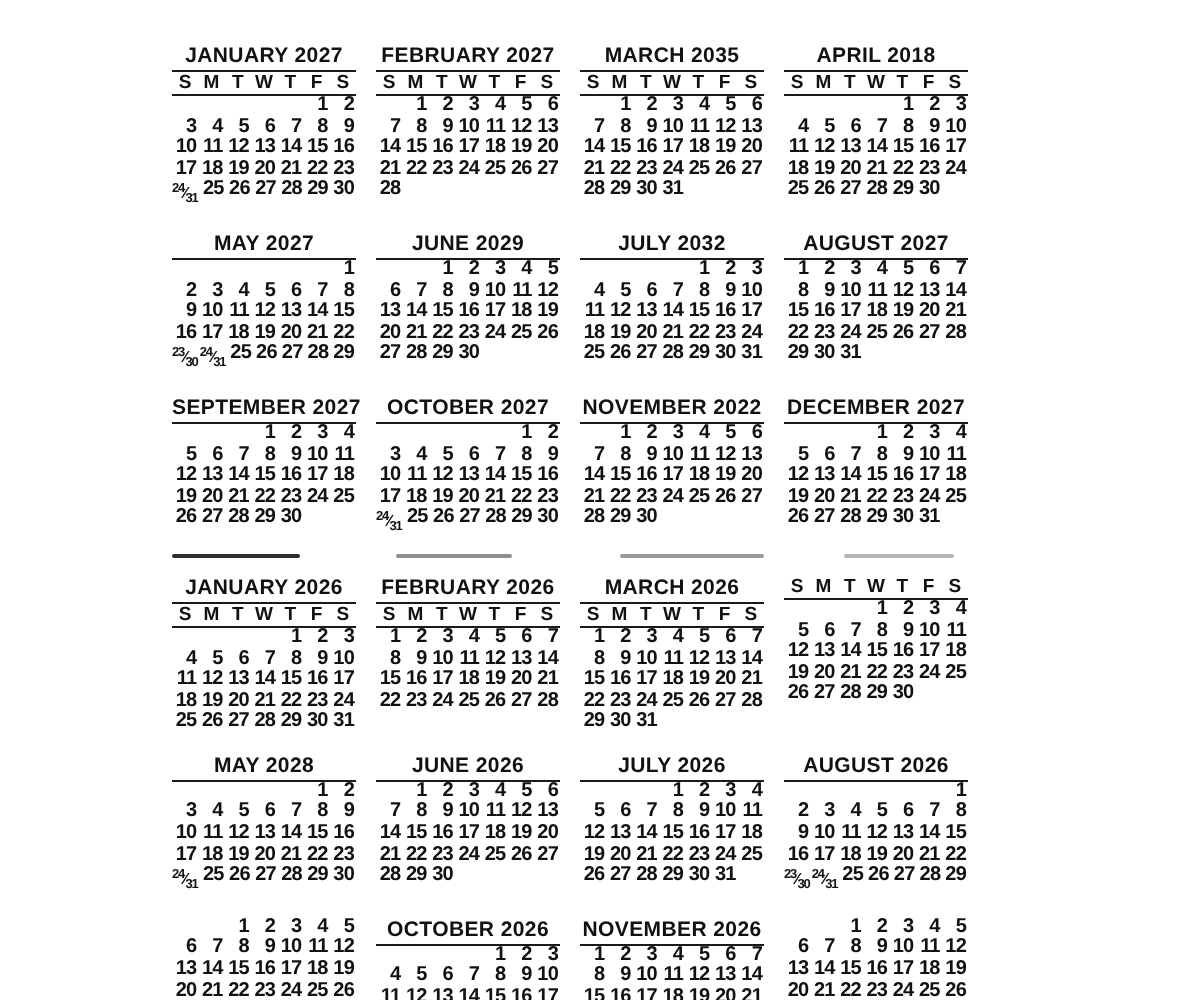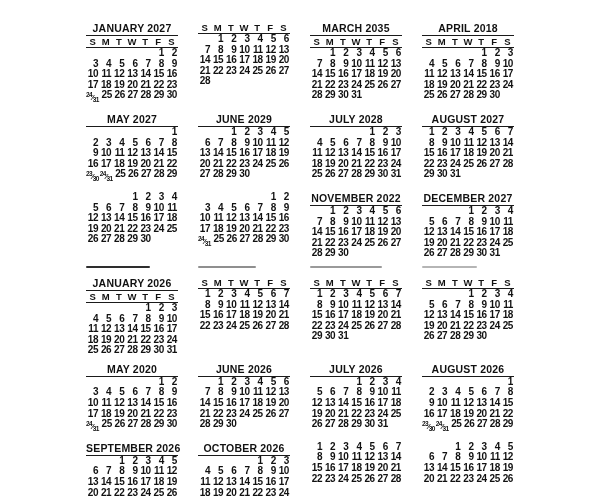--- a/index.html
+++ b/index.html
@@ -11,20 +11,21 @@
     overflow: hidden;
   }
   .page { padding: 22px 86px 0 86px; width: 600px; }
 
   .year-calendar {
     display: grid;
     grid-template-columns: repeat(4, 92px);
     column-gap: 20px;
     row-gap: 7px;
     align-items: start;
+    gap: 10px;
   }
 
   .month { width: 92px; }
 
   .month-title {
     font-weight: bold;
     font-size: 10.5px;
     line-height: 13px;
     text-align: center;
     letter-spacing: 0.2px;
@@ -129,20 +130,21 @@
             <span class="day frac"><sup>24</sup><span class="slash">⁄</span><sub>31</sub></span>
             <span class="day">25</span>
             <span class="day">26</span>
             <span class="day">27</span>
             <span class="day">28</span>
             <span class="day">29</span>
             <span class="day">30</span>
           </div>
         </div>
         <div class="month">
+          <div class="month-title">FEBRUARY 2027</div>
           <div class="weekdays">
             <span class="wd">S</span>
             <span class="wd">M</span>
             <span class="wd">T</span>
             <span class="wd">W</span>
             <span class="wd">T</span>
             <span class="wd">F</span>
             <span class="wd">S</span>
           </div>
           <div class="week">
@@ -395,21 +397,21 @@
             <span class="day">27</span>
             <span class="day">28</span>
             <span class="day">29</span>
             <span class="day">30</span>
             <span class="day"></span>
             <span class="day"></span>
             <span class="day"></span>
           </div>
         </div>
         <div class="month">
-          <div class="month-title">JULY 2028</div>
+          <div class="month-title">JULY 2032</div>
           <div class="week">
             <span class="day"></span>
             <span class="day"></span>
             <span class="day"></span>
             <span class="day"></span>
             <span class="day">1</span>
             <span class="day">2</span>
             <span class="day">3</span>
           </div>
           <div class="week">
@@ -491,67 +493,69 @@
             <span class="day">29</span>
             <span class="day">30</span>
             <span class="day">31</span>
             <span class="day"></span>
             <span class="day"></span>
             <span class="day"></span>
             <span class="day"></span>
           </div>
         </div>
         <div class="month">
-          <div class="week">
-            <span class="day"></span>
-            <span class="day"></span>
-            <span class="day"></span>
-            <span class="day">1</span>
-            <span class="day">2</span>
-            <span class="day">3</span>
-            <span class="day">4</span>
-          </div>
-          <div class="week">
-            <span class="day">5</span>
-            <span class="day">6</span>
-            <span class="day">7</span>
-            <span class="day">8</span>
-            <span class="day">9</span>
-            <span class="day">10</span>
-            <span class="day">11</span>
-          </div>
-          <div class="week">
-            <span class="day">12</span>
-            <span class="day">13</span>
-            <span class="day">14</span>
-            <span class="day">15</span>
-            <span class="day">16</span>
-            <span class="day">17</span>
-            <span class="day">18</span>
-          </div>
-          <div class="week">
-            <span class="day">19</span>
-            <span class="day">20</span>
-            <span class="day">21</span>
-            <span class="day">22</span>
-            <span class="day">23</span>
-            <span class="day">24</span>
-            <span class="day">25</span>
-          </div>
-          <div class="week">
-            <span class="day">26</span>
-            <span class="day">27</span>
-            <span class="day">28</span>
-            <span class="day">29</span>
-            <span class="day">30</span>
-            <span class="day"></span>
-            <span class="day"></span>
-          </div>
-        </div>
-        <div class="month">
+          <div class="month-title">SEPTEMBER 2027</div>
+          <div class="week">
+            <span class="day"></span>
+            <span class="day"></span>
+            <span class="day"></span>
+            <span class="day">1</span>
+            <span class="day">2</span>
+            <span class="day">3</span>
+            <span class="day">4</span>
+          </div>
+          <div class="week">
+            <span class="day">5</span>
+            <span class="day">6</span>
+            <span class="day">7</span>
+            <span class="day">8</span>
+            <span class="day">9</span>
+            <span class="day">10</span>
+            <span class="day">11</span>
+          </div>
+          <div class="week">
+            <span class="day">12</span>
+            <span class="day">13</span>
+            <span class="day">14</span>
+            <span class="day">15</span>
+            <span class="day">16</span>
+            <span class="day">17</span>
+            <span class="day">18</span>
+          </div>
+          <div class="week">
+            <span class="day">19</span>
+            <span class="day">20</span>
+            <span class="day">21</span>
+            <span class="day">22</span>
+            <span class="day">23</span>
+            <span class="day">24</span>
+            <span class="day">25</span>
+          </div>
+          <div class="week">
+            <span class="day">26</span>
+            <span class="day">27</span>
+            <span class="day">28</span>
+            <span class="day">29</span>
+            <span class="day">30</span>
+            <span class="day"></span>
+            <span class="day"></span>
+          </div>
+        </div>
+        <div class="month">
+          <div class="month-title">OCTOBER 2027</div>
           <div class="week">
             <span class="day"></span>
             <span class="day"></span>
             <span class="day"></span>
             <span class="day"></span>
             <span class="day"></span>
             <span class="day">1</span>
             <span class="day">2</span>
           </div>
           <div class="week">
@@ -754,20 +758,21 @@
             <span class="day">25</span>
             <span class="day">26</span>
             <span class="day">27</span>
             <span class="day">28</span>
             <span class="day">29</span>
             <span class="day">30</span>
             <span class="day">31</span>
           </div>
         </div>
         <div class="month">
+          <div class="month-title">FEBRUARY 2026</div>
           <div class="weekdays">
             <span class="wd">S</span>
             <span class="wd">M</span>
             <span class="wd">T</span>
             <span class="wd">W</span>
             <span class="wd">T</span>
             <span class="wd">F</span>
             <span class="wd">S</span>
           </div>
           <div class="week">
@@ -801,20 +806,21 @@
             <span class="day">22</span>
             <span class="day">23</span>
             <span class="day">24</span>
             <span class="day">25</span>
             <span class="day">26</span>
             <span class="day">27</span>
             <span class="day">28</span>
           </div>
         </div>
         <div class="month">
+          <div class="month-title">MARCH 2026</div>
           <div class="weekdays">
             <span class="wd">S</span>
             <span class="wd">M</span>
             <span class="wd">T</span>
             <span class="wd">W</span>
             <span class="wd">T</span>
             <span class="wd">F</span>
             <span class="wd">S</span>
           </div>
           <div class="week">
@@ -913,21 +919,21 @@
             <span class="day">26</span>
             <span class="day">27</span>
             <span class="day">28</span>
             <span class="day">29</span>
             <span class="day">30</span>
             <span class="day"></span>
             <span class="day"></span>
           </div>
         </div>
         <div class="month">
-          <div class="month-title">MAY 2020</div>
+          <div class="month-title">MAY 2028</div>
           <div class="week">
             <span class="day"></span>
             <span class="day"></span>
             <span class="day"></span>
             <span class="day"></span>
             <span class="day"></span>
             <span class="day">1</span>
             <span class="day">2</span>
           </div>
           <div class="week">
@@ -1105,21 +1111,20 @@
             <span class="day frac"><sup>23</sup><span class="slash">⁄</span><sub>30</sub></span>
             <span class="day frac"><sup>24</sup><span class="slash">⁄</span><sub>31</sub></span>
             <span class="day">25</span>
             <span class="day">26</span>
             <span class="day">27</span>
             <span class="day">28</span>
             <span class="day">29</span>
           </div>
         </div>
         <div class="month">
-          <div class="month-title">SEPTEMBER 2026</div>
           <div class="week">
             <span class="day"></span>
             <span class="day"></span>
             <span class="day">1</span>
             <span class="day">2</span>
             <span class="day">3</span>
             <span class="day">4</span>
             <span class="day">5</span>
           </div>
           <div class="week">
@@ -1183,20 +1188,21 @@
             <span class="day">18</span>
             <span class="day">19</span>
             <span class="day">20</span>
             <span class="day">21</span>
             <span class="day">22</span>
             <span class="day">23</span>
             <span class="day">24</span>
           </div>
         </div>
         <div class="month">
+          <div class="month-title">NOVEMBER 2026</div>
           <div class="week">
             <span class="day">1</span>
             <span class="day">2</span>
             <span class="day">3</span>
             <span class="day">4</span>
             <span class="day">5</span>
             <span class="day">6</span>
             <span class="day">7</span>
           </div>
           <div class="week">

